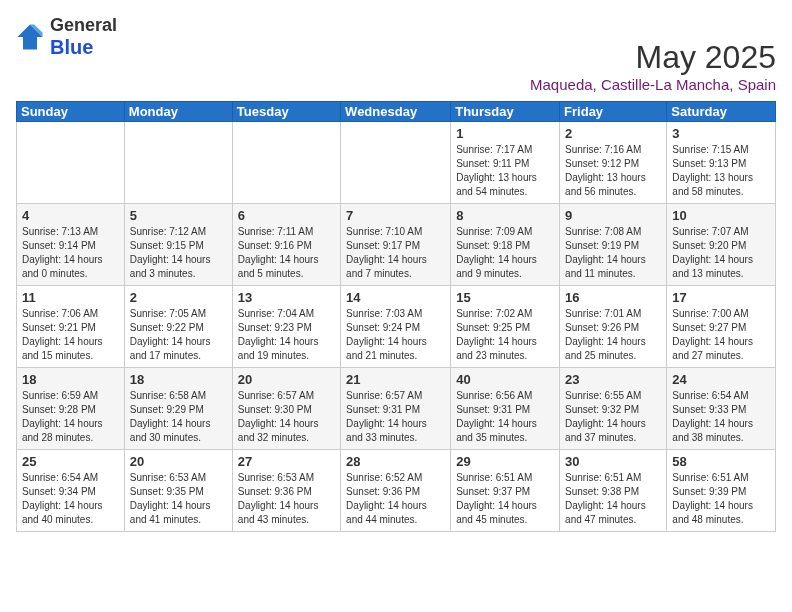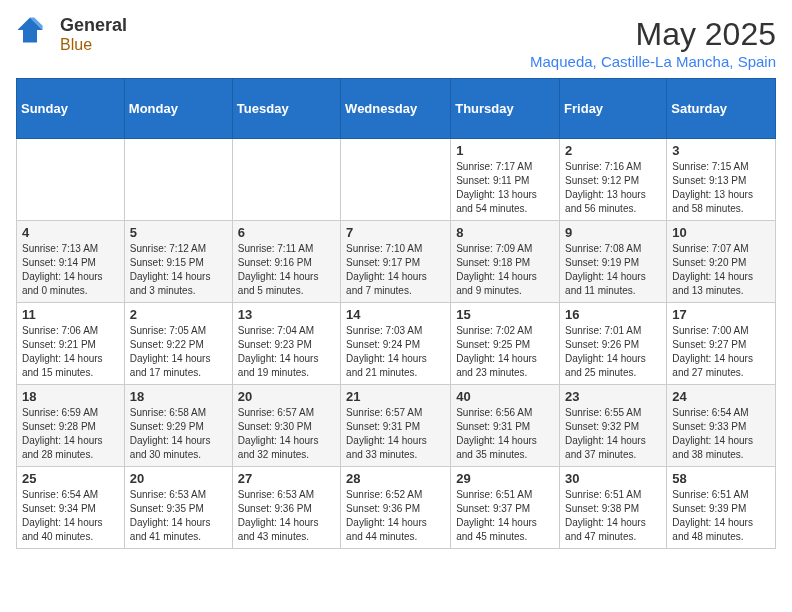--- a/index.html
+++ b/index.html
@@ -11,66 +11,67 @@
       padding: 16px;
     }
     .header {
       display: flex;
       justify-content: space-between;
       align-items: flex-start;
       margin-bottom: 8px;
     }
     .logo {
       display: flex;
-      align-items: flex-start;
-      gap: 16px;
+      align-items: center;
+      gap: 6px;
     }
     .logo-text {
       display: flex;
       flex-direction: column;
       line-height: 1.1;
     }
     .logo-general {
       font-size: 18px;
       font-weight: bold;
       color: #333;
     }
     .logo-blue {
-      font-size: 16px;
-      font-weight: normal;
-      color: #a16207;
+      font-size: 20px;
+      font-weight: bold;
+      color: #1d4ed8;
     }
     .logo-icon {
       width: 28px;
       height: 28px;
     }
     .title-area {
       text-align: right;
+      margin-top: 23px;
     }
     .month-title {
       font-size: 32px;
       font-weight: normal;
       color: #333;
     }
     .location-title {
       font-size: 15px;
-      color: #3b82f6;
+      color: #701a75;
       font-weight: normal;
     }
     .calendar {
       width: 100%;
       border-collapse: collapse;
       border: 1px solid #ccc;
     }
     .calendar th {
       background: #2471c8;
       color: #fff;
       font-size: 13px;
       font-weight: bold;
-      padding: 22px 4px;
+      padding: 2px 4px;
       text-align: left;
       border: 1px solid #1a5faa;
     }
     .calendar td {
       vertical-align: top;
       border: 1px solid #ccc;
       padding: 4px 5px;
       width: 113px;
       min-height: 80px;
       font-size: 10.5px;

